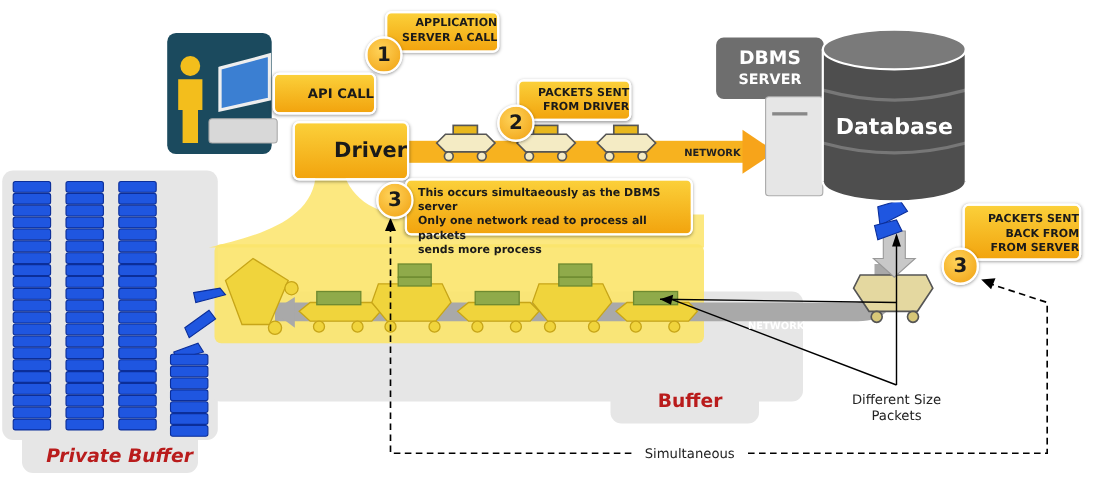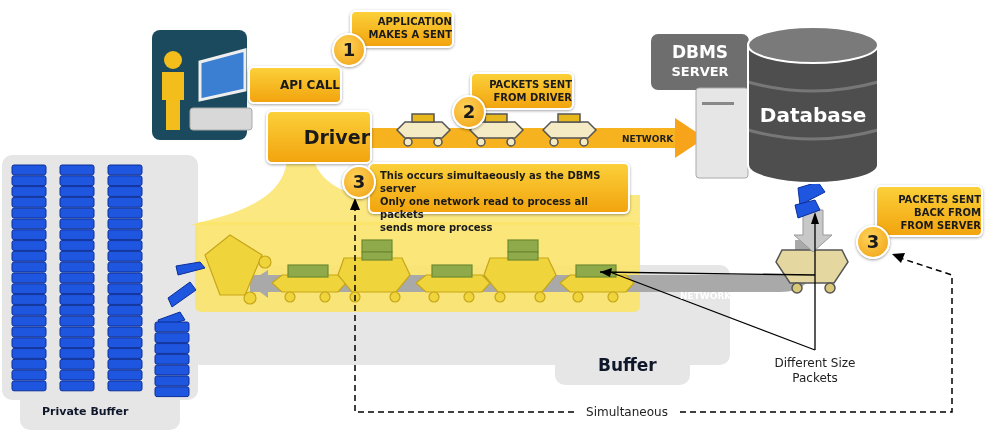--- a/index.html
+++ b/index.html
@@ -1,31 +1,31 @@
 <!DOCTYPE html>
 <html><head>
 <meta charset="utf-8">
 <style>
   html,body{margin:0;padding:0;background:#fff;}
   body{width:998px;height:437px;position:relative;overflow:hidden;font-family:"DejaVu Sans","Liberation Sans",sans-serif;}
   .abs{position:absolute;}
   .callout{position:absolute;background:linear-gradient(#fbd03a,#f2a40e);border:2px solid #fff;border-radius:6px;box-shadow:0 1px 3px rgba(0,0,0,.35);color:#1a1a1a;font-weight:bold;text-align:right;}
   .badge{position:absolute;width:30px;height:30px;border-radius:50%;background:radial-gradient(circle at 40% 35%,#ffd35a,#f0a010);border:2px solid #fff;box-shadow:0 1px 3px rgba(0,0,0,.4);font-weight:bold;font-size:18px;line-height:30px;text-align:center;color:#1a1a1a;}
   .gray-panel{position:absolute;background:#e6e6e6;border-radius:10px;}
-  .label-text{position:absolute;font-weight:bold;color:#0f172a;}
+  .label-text{position:absolute;font-weight:bold;color:#b91c1c;}
   svg text{font-family:"DejaVu Sans","Liberation Sans",sans-serif;}
 </style>
 </head>
 <body>
 
 <div class="gray-panel" style="left:2px;top:155px;width:196px;height:245px;"></div>
 <div class="gray-panel" style="left:20px;top:390px;width:160px;height:40px;border-radius:0 0 10px 10px;"></div>
 <div class="gray-panel" style="left:190px;top:265px;width:540px;height:100px;"></div>
 <div class="gray-panel" style="left:555px;top:350px;width:135px;height:35px;border-radius:0 0 10px 10px;"></div>
-<div class="label-text" style="left:42px;top:405px;font-size:11px;">Private Buffer</div>
+<div class="label-text" style="left:42px;top:405px;font-size:17px;font-style:italic;">Private Buffer</div>
 <div class="label-text" style="left:598px;top:355px;font-size:17px;">Buffer</div>
 
 <svg class="abs" width="998" height="437" style="left:0;top:0;">
 
   <path d="M285,140 C300,200 230,215 190,225 L640,225 L640,195 L360,195 C330,190 310,170 310,140 Z" fill="#fbe46a" opacity="0.85"></path>
 
   <rect x="195" y="222" width="445" height="90" rx="6" fill="#fbe46a" opacity="0.9"></rect>
 
   <path d="M250,292 L780,292 C805,292 815,280 815,250 L815,240 L795,240 L795,250 C795,268 790,275 775,275 L250,275 Z" fill="#a9a9a9"></path>
   <path d="M268,270 L248,283 L268,298 Z" fill="#a9a9a9"></path>
@@ -215,21 +215,21 @@
   <text x="700" y="58" font-size="17" font-weight="bold" fill="#fff" text-anchor="middle">DBMS</text>
   <text x="700" y="76" font-size="13" font-weight="bold" fill="#fff" text-anchor="middle">SERVER</text>
   <text x="813" y="122" font-size="20" font-weight="bold" fill="#fff" text-anchor="middle">Database</text>
   <text x="815" y="367" font-size="12" fill="#222" text-anchor="middle">Different Size</text>
   <text x="815" y="382" font-size="12" fill="#222" text-anchor="middle">Packets</text>
   <text x="627" y="416" font-size="12" fill="#222" text-anchor="middle">Simultaneous</text>
 </svg>
 
 <div class="callout" style="left:350px;top:10px;width:104px;height:38px;font-size:10px;line-height:13px;padding-top:3px;box-sizing:border-box;">
   <div>APPLICATION</div>
-  <div>MAKES A SENT</div>
+  <div>SERVER A CALL</div>
 </div>
 <div class="badge" style="left:332px;top:33px;">1</div>
 
 <div class="callout" style="left:248px;top:66px;width:90px;height:34px;font-size:12px;line-height:34px;"><span>API CALL</span></div>
 
 <div class="callout" style="left:266px;top:110px;width:102px;height:50px;font-size:19px;line-height:50px;"><span>Driver</span></div>
 
 <div class="callout" style="left:470px;top:72px;width:104px;height:38px;font-size:10px;line-height:13px;padding-top:4px;box-sizing:border-box;">
   <div>PACKETS SENT</div>
   <div>FROM DRIVER</div>

